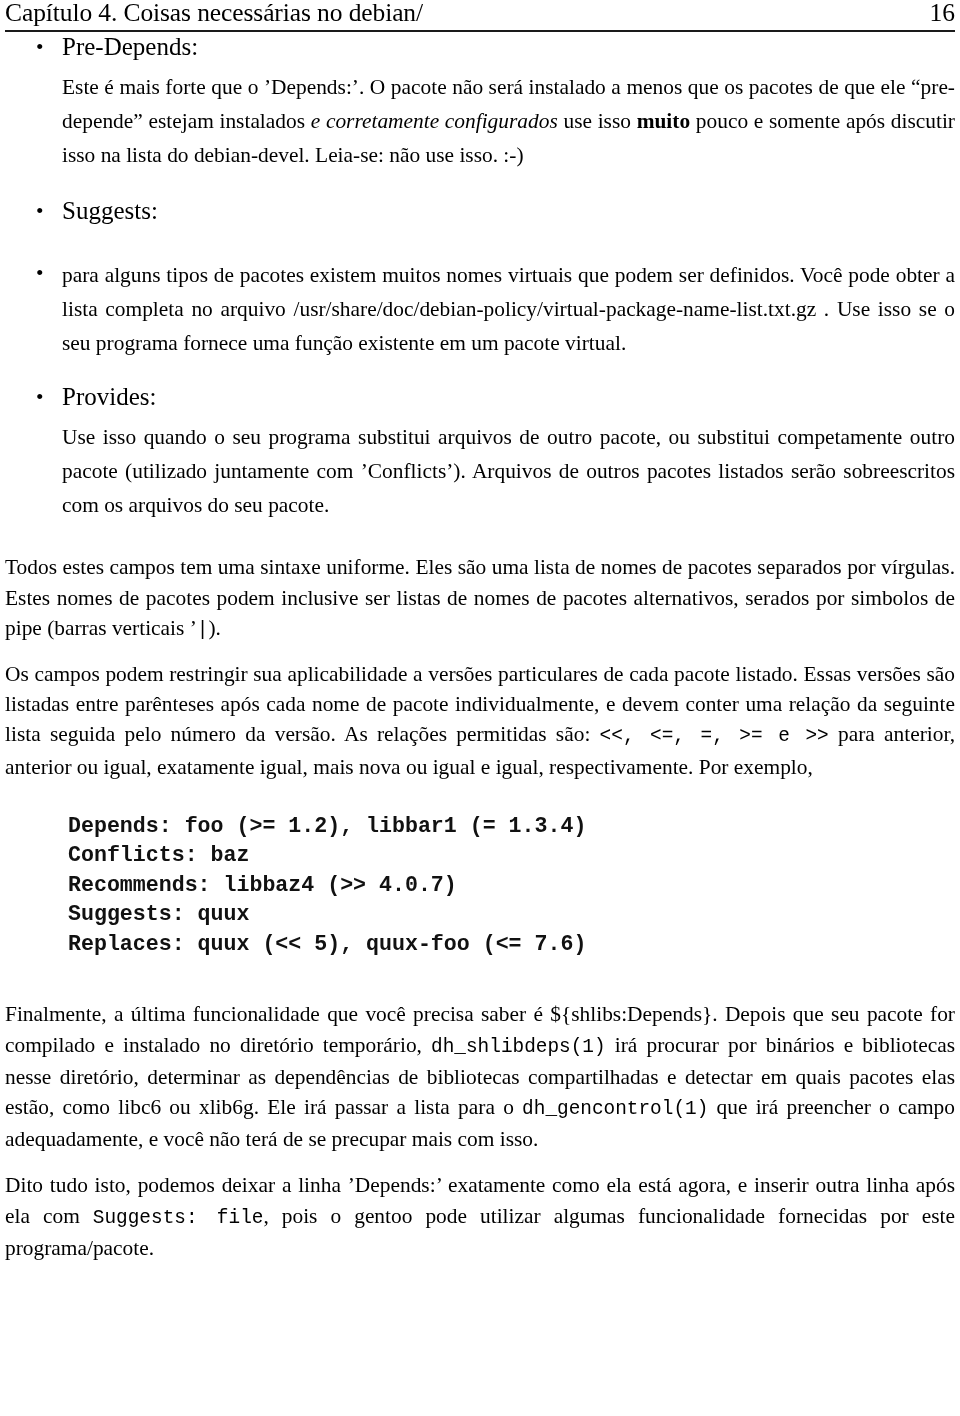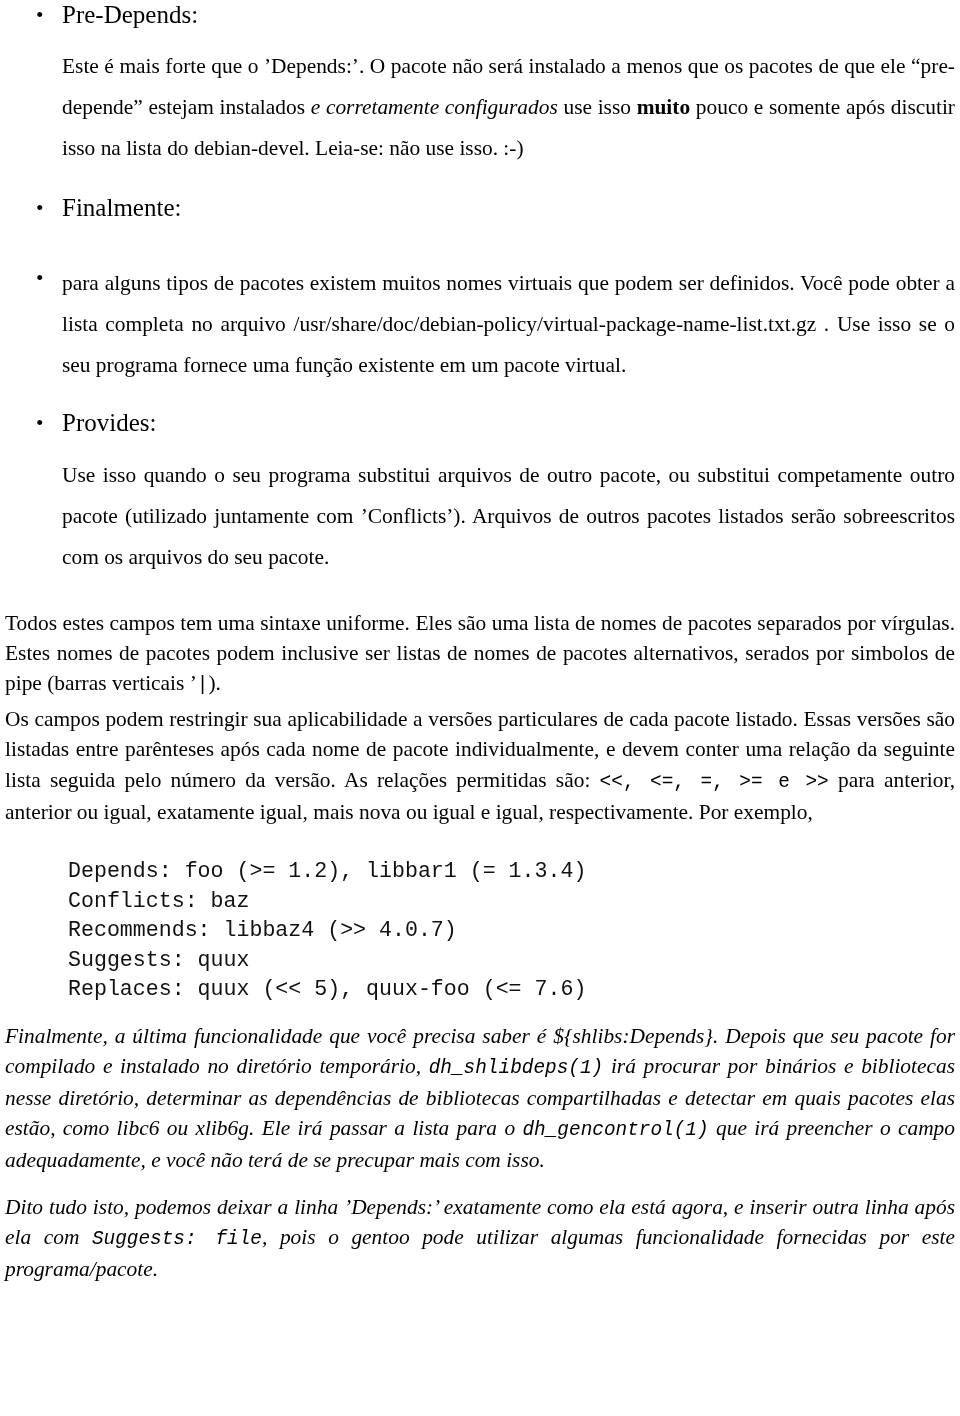--- a/index.html
+++ b/index.html
@@ -74,68 +74,73 @@
     top: 0;
     font-size: 21.4px;
     line-height: 30.2px;
   }
   .item-term {
     font-size: 25px;
     line-height: 30.2px;
   }
   .item-body {
     font-size: 21.4px;
-    line-height: 41px;
+    line-height: 34px;
     text-align: justify;
-    margin-top: 16px;
+    margin-top: 8px;
   }
 
   .gap-after-item { height: 24px; }
   .gap-after-item-sm { height: 22px; }
 
   
   .para { margin: 0; }
-  .para + .para { margin-top: 4px; }
+  .para + .para { margin-top: 14px; }
 
   .list-block { margin-top: 18px; }
 
   .after-list { margin-top: 30px; }
 
   
   pre.code-block {
     margin: 30px 0 0 0;
     padding: 0 0 0 63px;
     font-family: "Liberation Mono", "DejaVu Sans Mono", monospace;
     font-size: 21.6px;
     line-height: 29.5px;
     white-space: pre;
     color: #111111;
+    font-weight: bold;
   }
 
-  .tail-block { margin-top: 16px; font-style: italic; }
+  .tail-block { margin-top: 40px; }
   .tail-block .para + .para { margin-top: 16px; }
 </style>
 </head>
 <body>
 
 <div class="page">
 
+  <div class="page-header">
+    <span class="chapter-title">Capítulo 4. Coisas necessárias no debian/</span>
+    <span class="page-number">16</span>
+  </div>
 
   <ul class="dep-list list-block">
 
     <li>
       <span class="bullet">•</span>
       <div class="item-term">Pre-Depends:</div>
       <div class="item-body"><span>Este é mais forte que o ’Depends:’.  O pacote não será instalado a menos que os pacotes de que ele “pre-depende” estejam instalados </span><em class="it">e corretamente configurados</em><span> use isso </span><strong class="bd">muito</strong><span> pouco e somente após discutir isso na lista do debian-devel. Leia-se: não use isso. :-)</span></div>
       <div class="gap-after-item"></div>
     </li>
 
     <li>
       <span class="bullet">•</span>
-      <div class="item-term">Finalmente:</div>
+      <div class="item-term">Suggests:</div>
       <div class="gap-after-item"></div>
     </li>
 
     <li>
       <span class="bullet">•</span>
       <div class="item-body">para alguns tipos de pacotes existem muitos nomes virtuais que podem ser definidos. Você pode obter a lista completa no arquivo /usr/share/doc/debian-policy/virtual-package-name-list.txt.gz . Use isso se o seu programa fornece uma função existente em um pacote virtual.</div>
       <div class="gap-after-item-sm"></div>
     </li>
 
     <li>

